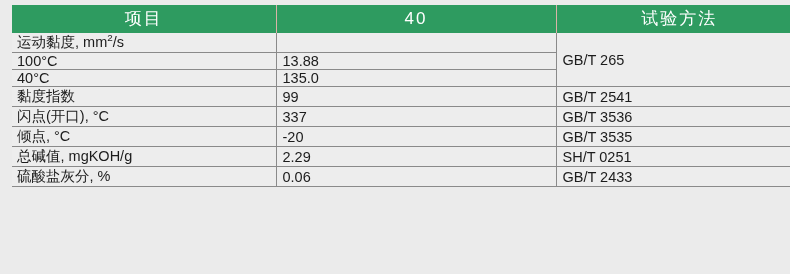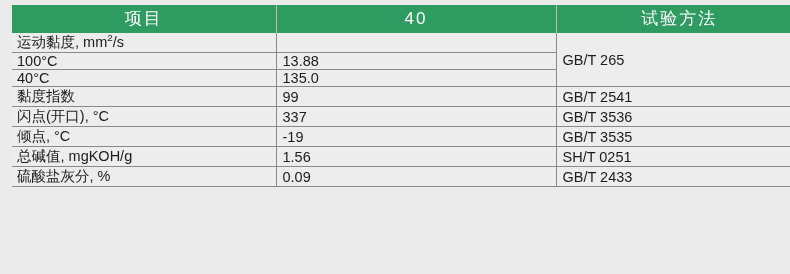--- a/index.html
+++ b/index.html
@@ -122,31 +122,31 @@
       </tr>
 
       <tr>
         <td class="col-item">闪点(开口), °C</td>
         <td class="col-value">337</td>
         <td class="col-method">GB/T 3536</td>
       </tr>
 
       <tr>
         <td class="col-item">倾点, °C</td>
-        <td class="col-value">-19</td>
+        <td class="col-value">-20</td>
         <td class="col-method">GB/T 3535</td>
       </tr>
 
       <tr>
         <td class="col-item">总碱值, mgKOH/g</td>
-        <td class="col-value">1.56</td>
+        <td class="col-value">2.29</td>
         <td class="col-method">SH/T 0251</td>
       </tr>
 
       <tr>
         <td class="col-item">硫酸盐灰分, %</td>
-        <td class="col-value">0.09</td>
+        <td class="col-value">0.06</td>
         <td class="col-method">GB/T 2433</td>
       </tr>
 
     </tbody>
   </table>
 </div>
 
 </body></html>

